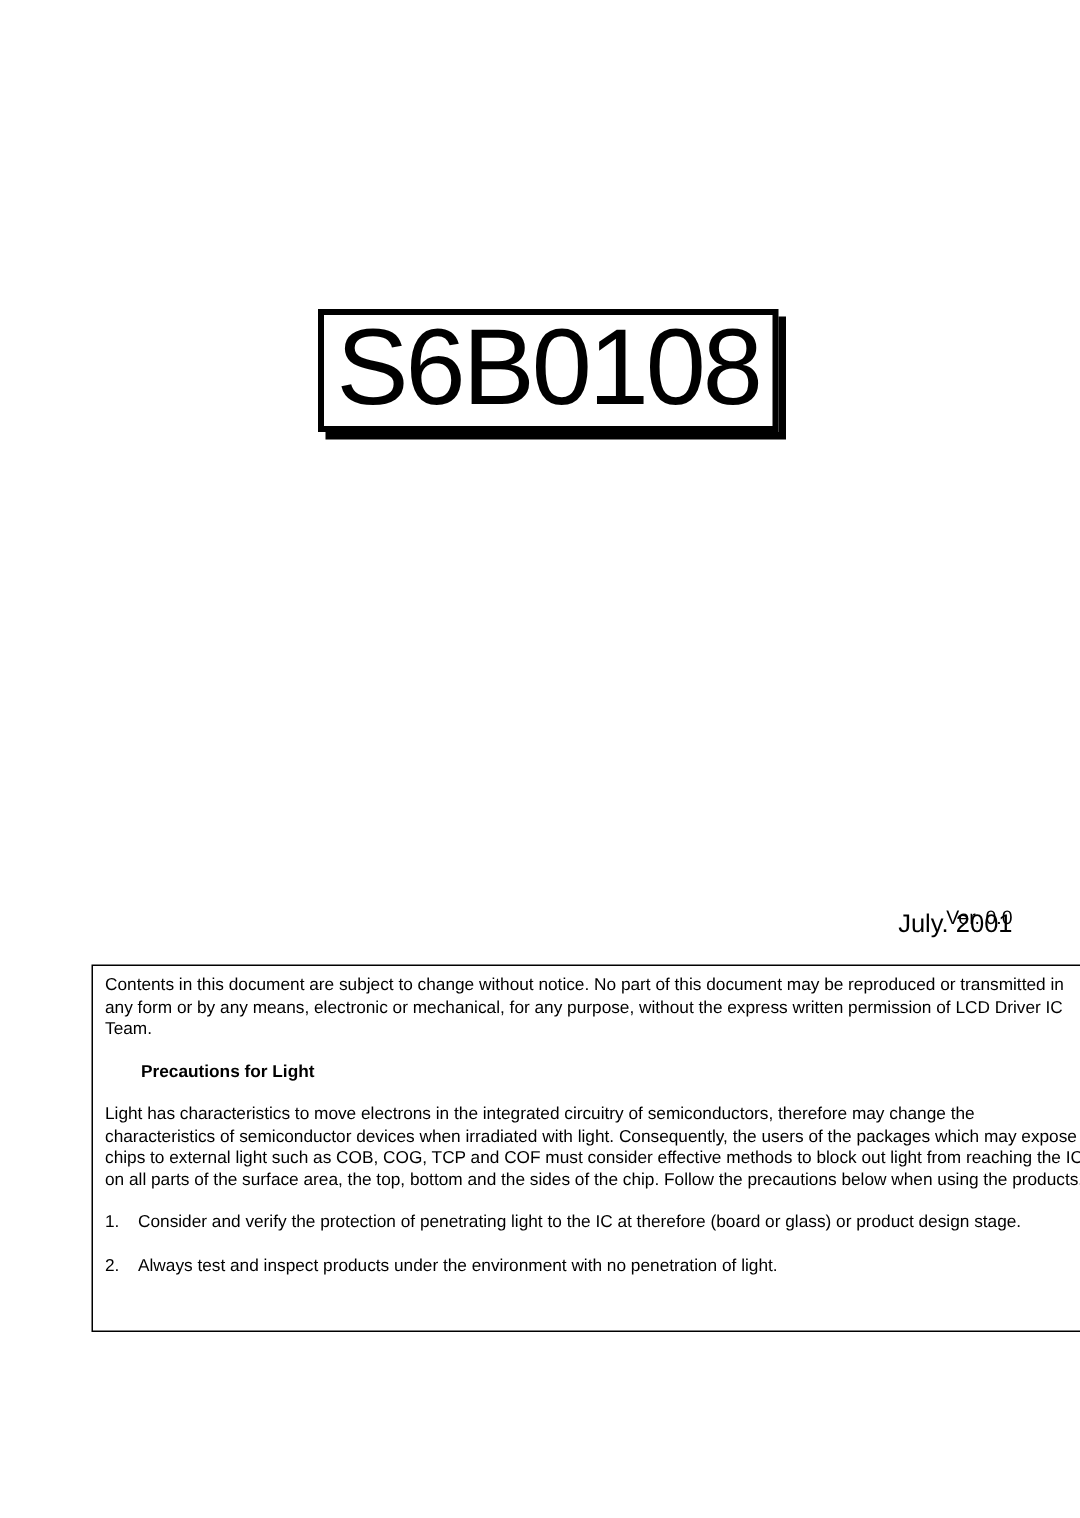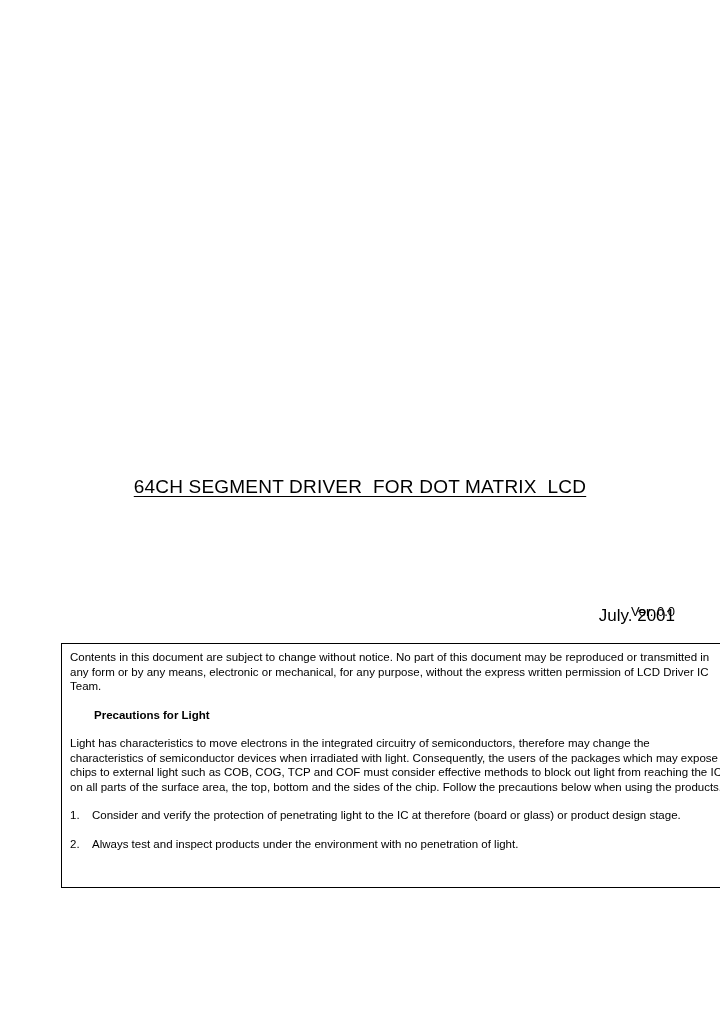--- a/index.html
+++ b/index.html
@@ -91,22 +91,24 @@
     width: 22px;
     flex: 0 0 22px;
   }
   .notice-list-item .item-text { flex: 1; }
 </style>
 </head>
 <body>
 
 <div class="page">
 
+  <div class="part-box">
+    <span class="part-number">S6B0108</span>
+  </div>
 
-  <div class="doc-title">64CH SEGMENT DRIVER  FOR DOT MATRIX  LCD</div>
 
   <div class="date-line">July. 2001</div>
 
   <div class="version-line">Ver. 0.0</div>
 
   <div class="notice-box">
     <p>Contents in this document are subject to change without notice. No part of this document may be reproduced or transmitted in any form or by any means, electronic or mechanical, for any purpose, without the express written permission of LCD Driver IC Team.</p>
 
     <div class="precautions-title">Precautions for Light</div>
 

